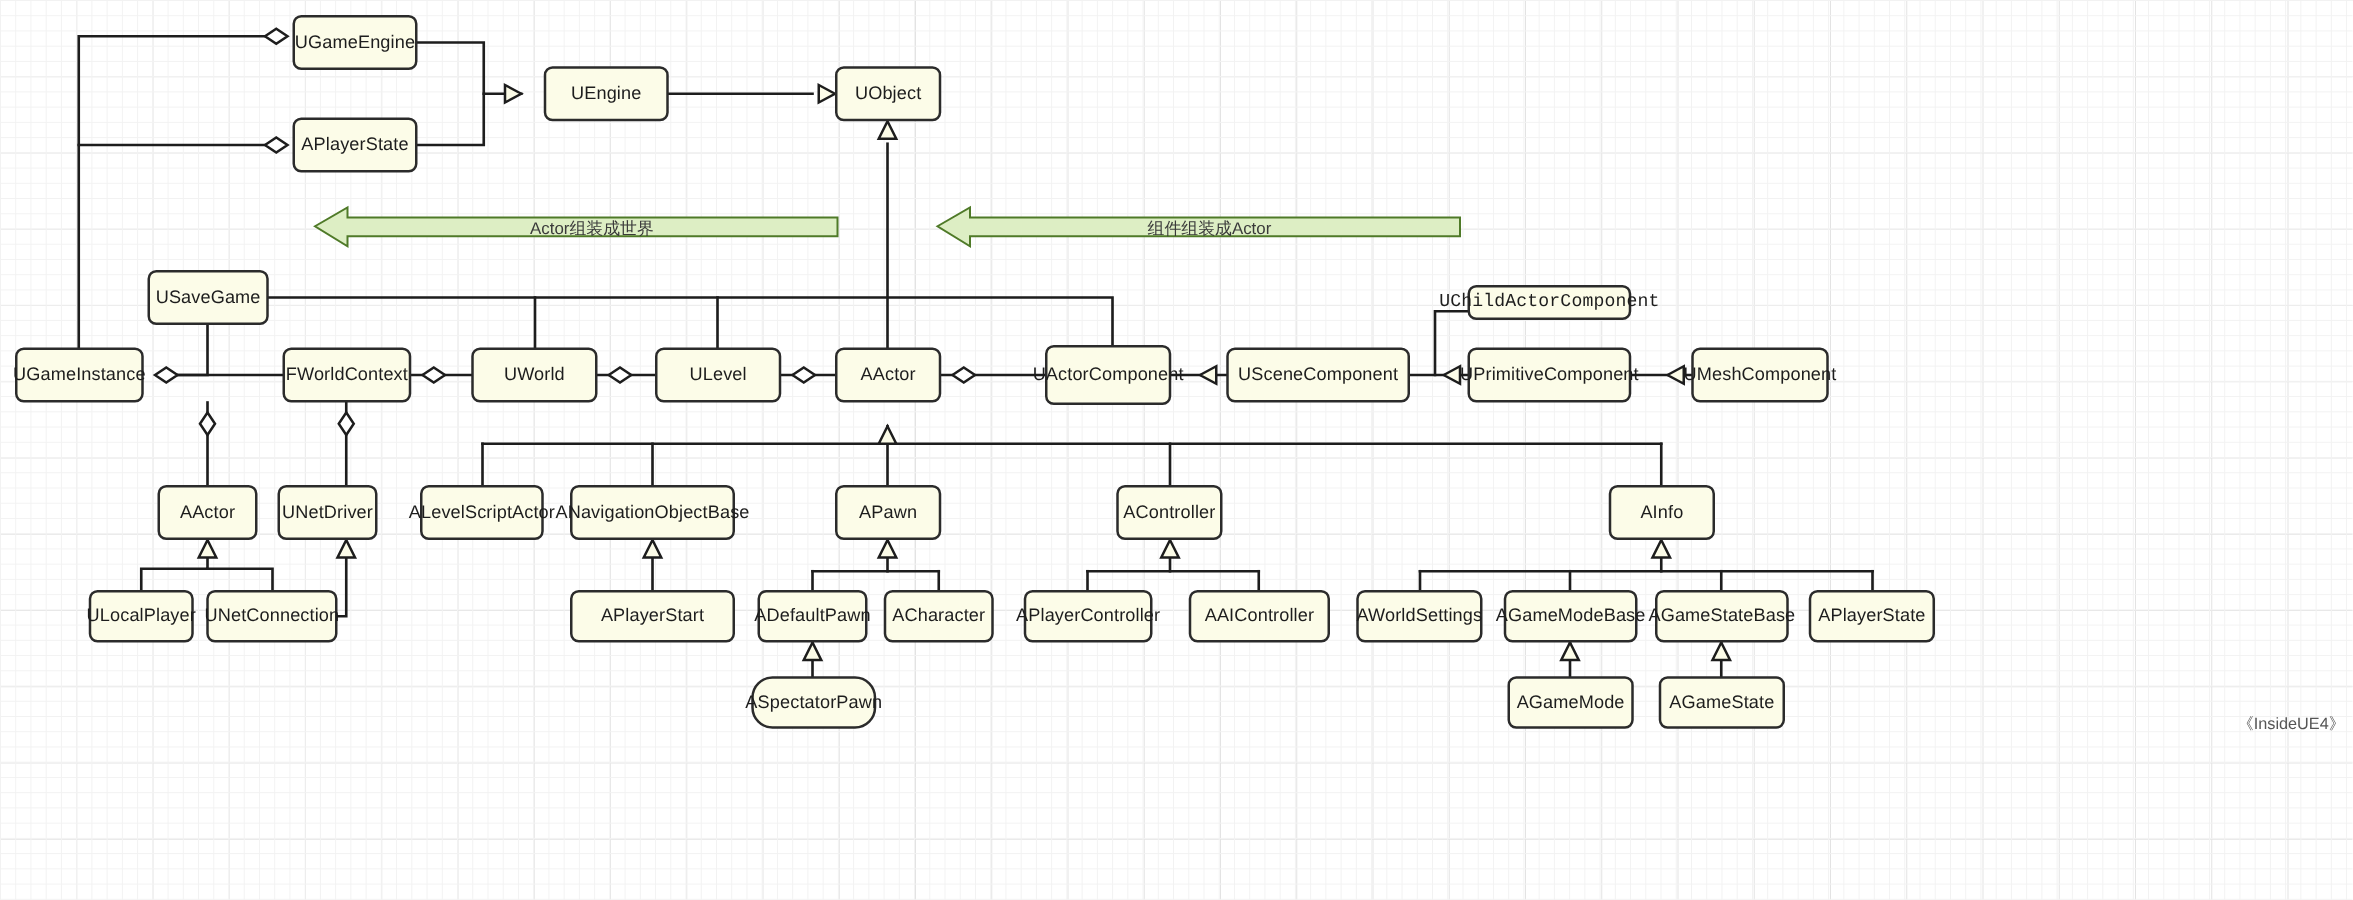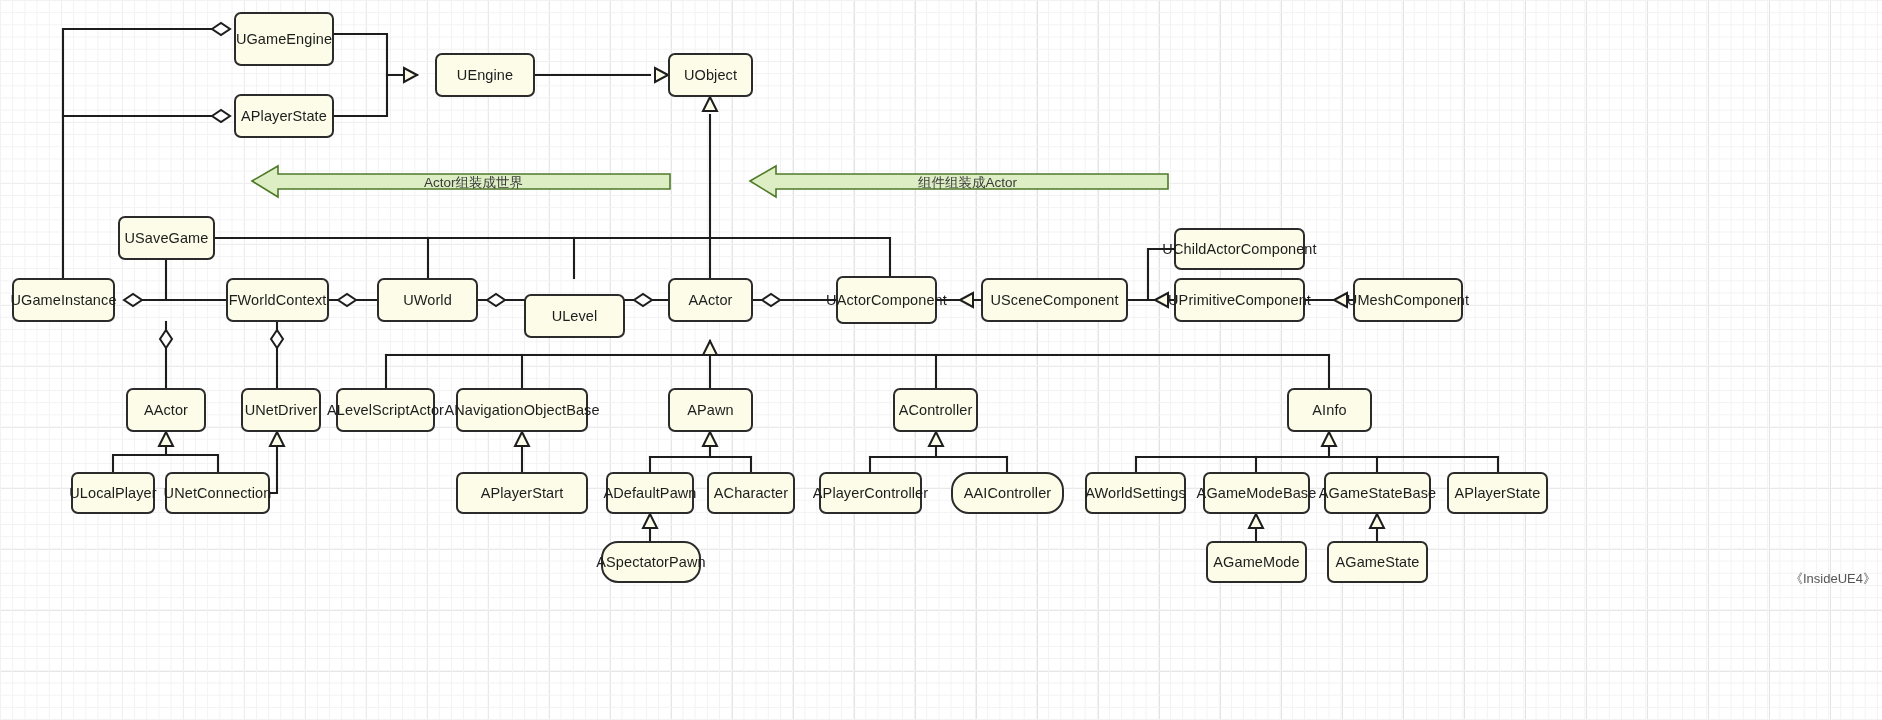--- a/index.html
+++ b/index.html
@@ -165,21 +165,21 @@
       <polygon points="277,330 283,339 277,348 271,339"></polygon>
     </g>
 
     <g>
       <polygon points="252,181 278,166 278,174 670,174 670,189 278,189 278,197" fill="#ddeec4" stroke="#4f7a28" stroke-width="1.6"></polygon>
       <polygon points="750,181 776,166 776,174 1168,174 1168,189 776,189 776,197" fill="#ddeec4" stroke="#4f7a28" stroke-width="1.6"></polygon>
     </g>
   </svg>
 
   <div id="node-layer">
-      <div class="node" style="left: 234px; top: 12px; width: 100px; height: 54px;">
+      <div class="node" style="left: 234px; top: 12px; width: 100px; height: 44px;">
         <span>UGameEngine</span>
       </div>
       <div class="node" style="left: 234px; top: 94px; width: 100px; height: 44px;">
         <span>APlayerState</span>
       </div>
       <div class="node" style="left: 435px; top: 53px; width: 100px; height: 44px;">
         <span>UEngine</span>
       </div>
       <div class="node" style="left: 668px; top: 53px; width: 85px; height: 44px;">
         <span>UObject</span>
@@ -189,45 +189,45 @@
       </div>
       <div class="node" style="left: 12px; top: 278px; width: 103px; height: 44px;">
         <span>UGameInstance</span>
       </div>
       <div class="node" style="left: 226px; top: 278px; width: 103px; height: 44px;">
         <span>FWorldContext</span>
       </div>
       <div class="node" style="left: 377px; top: 278px; width: 101px; height: 44px;">
         <span>UWorld</span>
       </div>
-      <div class="node" style="left: 524px; top: 278px; width: 101px; height: 44px; margin-top: 16px;">
+      <div class="node" style="left: 524px; top: 278px; width: 101px; height: 44px;">
         <span>ULevel</span>
       </div>
       <div class="node" style="left: 668px; top: 278px; width: 85px; height: 44px;">
         <span>AActor</span>
       </div>
       <div class="node" style="left: 836px; top: 276px; width: 101px; height: 48px;">
         <span>UActorComponent</span>
       </div>
       <div class="node" style="left: 981px; top: 278px; width: 147px; height: 44px;">
         <span>USceneComponent</span>
       </div>
-      <div class="node" style="left: 1174px; top: 228px; width: 131px; height: 42px;">
+      <div class="node" style="left: 1174px; top: 228px; width: 131px; height: 28px; font-family: Liberation Mono, monospace;">
         <span>UChildActorComponent</span>
       </div>
       <div class="node" style="left: 1174px; top: 278px; width: 131px; height: 44px;">
         <span>UPrimitiveComponent</span>
       </div>
       <div class="node" style="left: 1353px; top: 278px; width: 110px; height: 44px;">
         <span>UMeshComponent</span>
       </div>
       <div class="node" style="left: 126px; top: 388px; width: 80px; height: 44px;">
         <span>AActor</span>
       </div>
-      <div class="node" style="left: 241px; top: 388px; width: 80px; height: 44px;">
+      <div class="node" style="left: 222px; top: 388px; width: 80px; height: 44px;">
         <span>UNetDriver</span>
       </div>
       <div class="node" style="left: 336px; top: 388px; width: 99px; height: 44px;">
         <span>ALevelScriptActor</span>
       </div>
       <div class="node" style="left: 456px; top: 388px; width: 132px; height: 44px;">
         <span>ANavigationObjectBase</span>
       </div>
       <div class="node" style="left: 668px; top: 388px; width: 85px; height: 44px;">
         <span>APawn</span>
@@ -249,21 +249,21 @@
       </div>
       <div class="node" style="left: 606px; top: 472px; width: 88px; height: 42px;">
         <span>ADefaultPawn</span>
       </div>
       <div class="node" style="left: 707px; top: 472px; width: 88px; height: 42px;">
         <span>ACharacter</span>
       </div>
       <div class="node" style="left: 819px; top: 472px; width: 103px; height: 42px;">
         <span>APlayerController</span>
       </div>
-      <div class="node" style="left: 951px; top: 472px; width: 113px; height: 42px; border-radius: 18px;">
+      <div class="node" style="left: 951px; top: 472px; width: 113px; height: 42px;">
         <span>AAIController</span>
       </div>
       <div class="node" style="left: 1085px; top: 472px; width: 101px; height: 42px;">
         <span>AWorldSettings</span>
       </div>
       <div class="node" style="left: 1203px; top: 472px; width: 107px; height: 42px;">
         <span>AGameModeBase</span>
       </div>
       <div class="node" style="left: 1324px; top: 472px; width: 107px; height: 42px;">
         <span>AGameStateBase</span>

